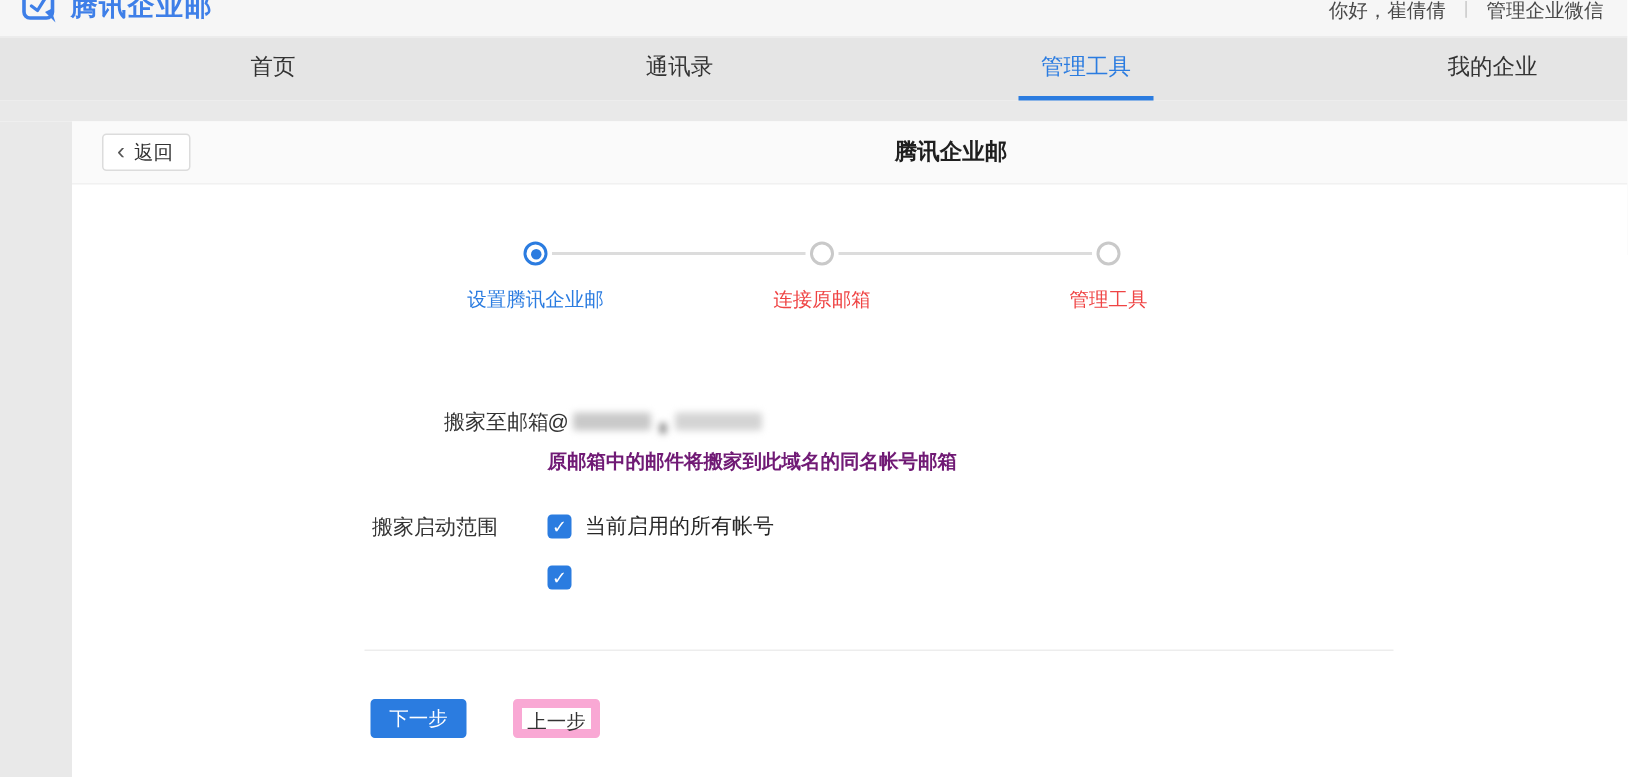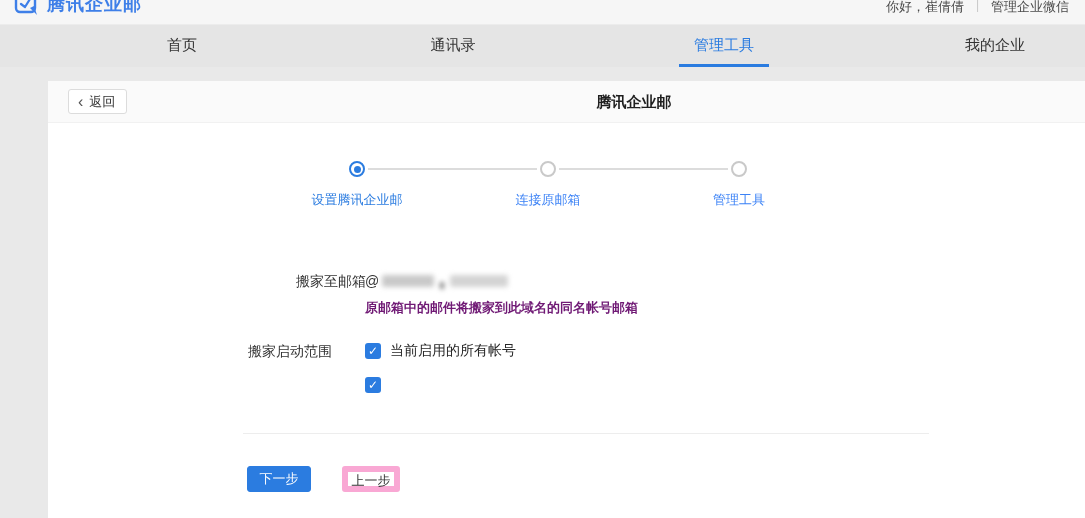--- a/index.html
+++ b/index.html
@@ -34,21 +34,21 @@
   .card-header { position:absolute; left:0; top:0; right:0; height:42px; background:#fafafa; border-bottom:1px solid #f1f1f1; }
   .back-btn { position:absolute; left:20px; top:8px; height:25px; line-height:23px; padding:0 11px 0 9px; background:#fff; border:1px solid #dcdcdc; border-radius:3px; font-size:13px; color:#333; cursor:pointer; display:flex; align-items:center; gap:6px; }
   .back-chevron { font-size:16px; line-height:21px; color:#555; }
   .page-title { position:absolute; left:466px; top:0; width:240px; height:42px; line-height:42px; text-align:center; font-size:15px; font-weight:bold; color:#1f1f1f; }
 
   
   .step-circle { position:absolute; top:80px; width:16px; height:16px; border-radius:50%; background:#fff; border:2px solid #c9c9c9; }
   .step-circle.active { border-color:var(--accent); }
   .step-dot { position:absolute; left:50%; top:50%; width:7px; height:7px; margin:-3.5px 0 0 -3.5px; border-radius:50%; background:var(--accent); }
   .step-line { position:absolute; top:87px; height:2px; background:#dcdcdc; }
-  .step-label { position:absolute; top:110px; width:160px; text-align:center; font-size:13px; color:#3b82f6; }
+  .step-label { position:absolute; top:110px; width:160px; text-align:center; font-size:13px; color:#ef4444; }
   .step-label.active { color:var(--accent); }
 
   
   .form-label { position:absolute; left:200px; font-size:14px; color:#333; }
   .mailbox-value { position:absolute; left:317px; top:192px; font-size:14px; color:#333; display:flex; align-items:center; gap:3px; }
   .redacted { display:inline-flex; align-items:center; gap:6px; filter:blur(2.5px); }
   .redacted .blob { height:12px; border-radius:2px; background:#c9c9c9; }
   .redacted .b1 { width:52px; }
   .redacted .b2 { width:58px; background:#d4d4d4; }
   .redacted .comma { width:4px; height:7px; margin-top:8px; background:#777; border-radius:1px; }

